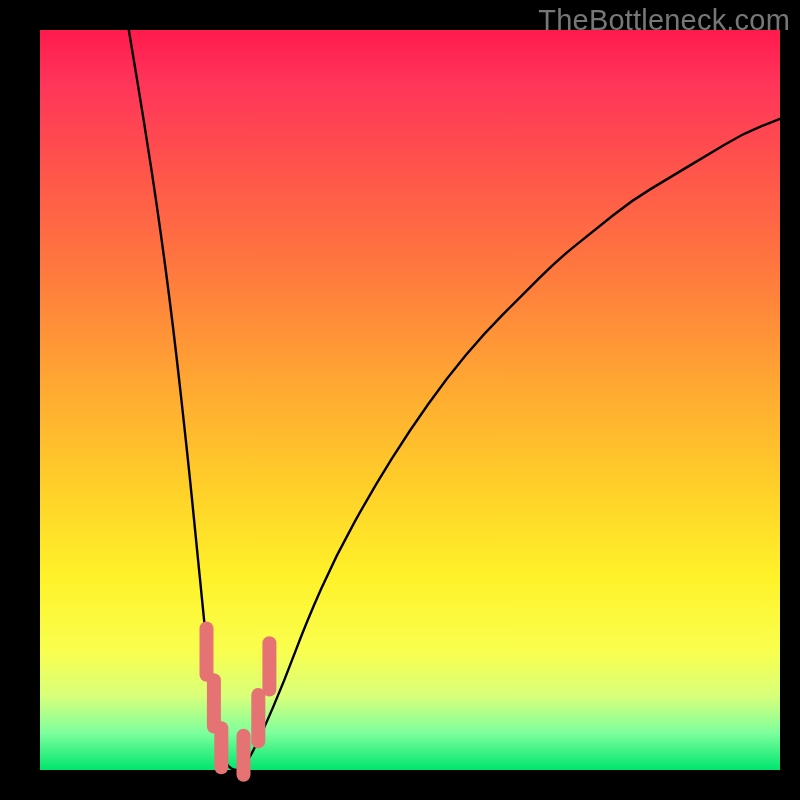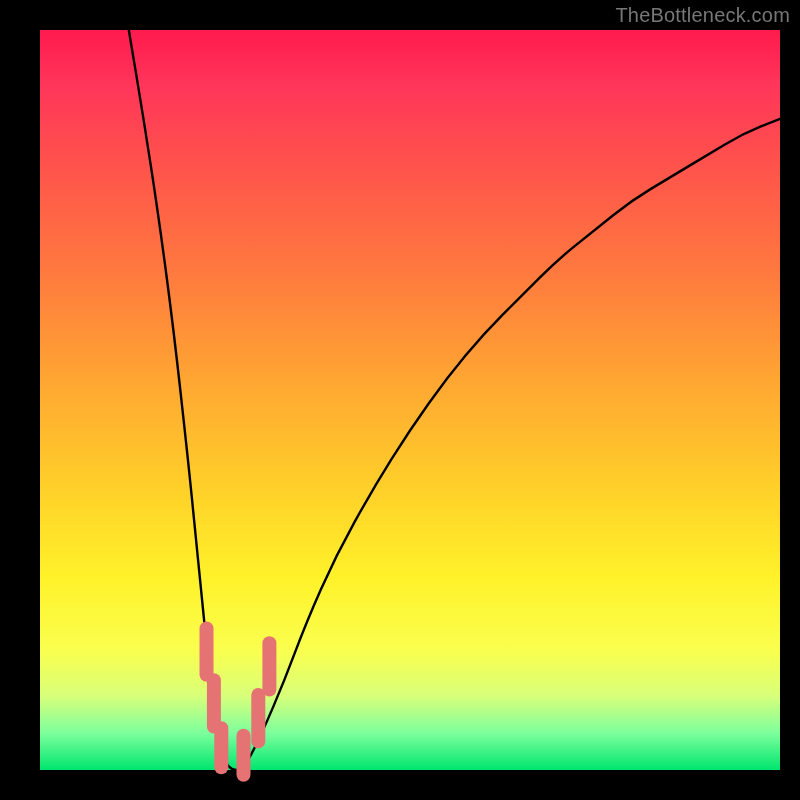--- a/index.html
+++ b/index.html
@@ -39,21 +39,21 @@
       #d8ff7a 90%,
       #7dff9d 95%,
       #00e56e 100%
     );
   }
   .watermark {
     position: absolute;
     top: 4px;
     right: 10px;
     color: #777;
-    font-size: 20px;
+    font-size: 29px;
     font-weight: 500;
     letter-spacing: 0.2px;
   }
   svg.curve {
     position: absolute;
     left: 0;
     top: 0;
     width: 740px;
     height: 740px;
     overflow: visible;

